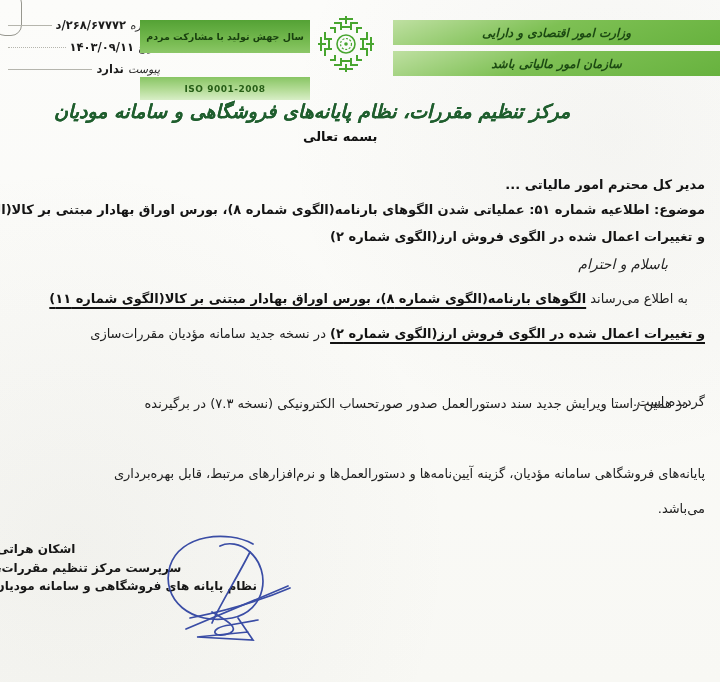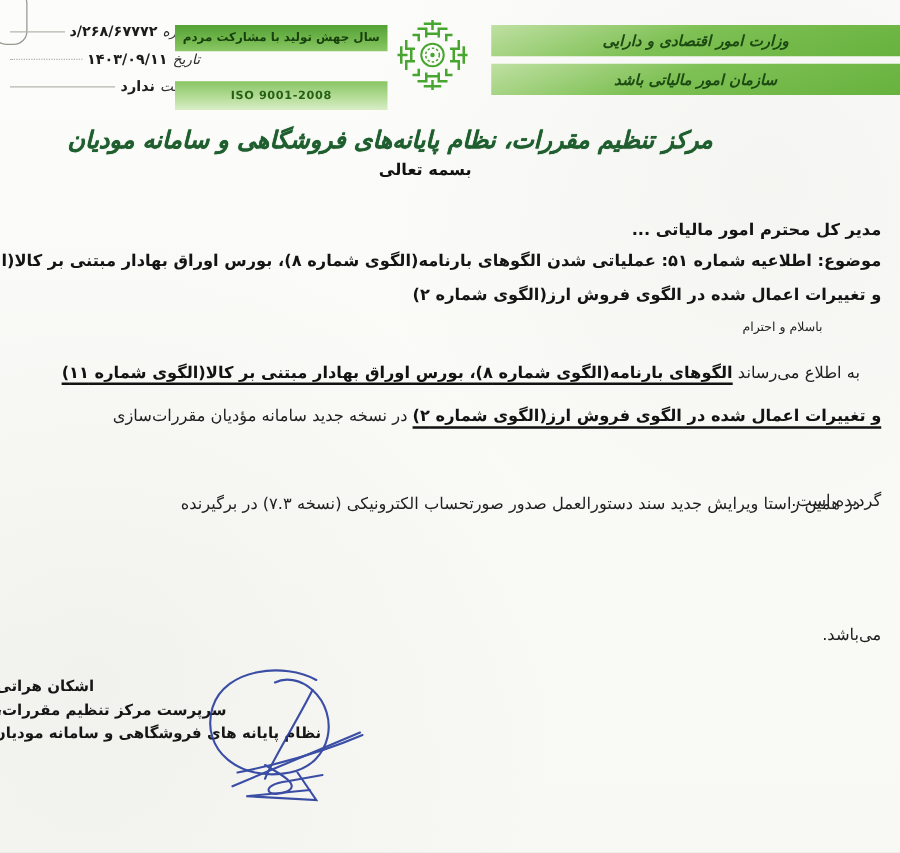--- a/index.html
+++ b/index.html
@@ -20,21 +20,21 @@
   
   .ref-block { position:absolute; top:14px; left:8px; width:152px; direction:rtl; }
   .ref-row { display:flex; align-items:center; height:22px; gap:4px; }
   .ref-label { font-family:"DejaVu Serif", serif; font-style:italic; font-size:11px; color:#2a2a2a; white-space:nowrap; }
   .ref-value { font-size:11.5px; font-weight:bold; color:#1c1c1c; white-space:nowrap; direction:rtl; }
   .ref-line { flex:1; border-bottom:1px solid #b5b5ad; height:1px; min-width:8px; }
   .ref-line.dotted { border-bottom-style:dotted; }
   
   .banner-left { position:absolute; left:140px; top:20px; width:170px; }
   .banner-slogan {
-    height:21px; display:flex; align-items:center; justify-content:center;
+    height:33px; display:flex; align-items:center; justify-content:center;
     background:linear-gradient(180deg,#54a235 0%,#79bc53 70%,#8cc768 100%);
     font-size:9.5px; font-weight:bold; color:#183f0e;
   }
   .banner-iso {
     margin-top:24px; height:23px; display:flex; align-items:center; justify-content:center;
     background:linear-gradient(180deg,#88c564 0%,#b4dc97 55%,#d8eec6 100%);
     font-size:9px; font-weight:bold; color:#275f17; letter-spacing:0.5px;
   }
   .ministry-bars { position:absolute; left:393px; top:20px; width:327px; }
   .ministry-bar {
@@ -56,22 +56,22 @@
   
   .bline {
     position:absolute; right:15px; direction:rtl; text-align:right;
     font-size:13px; color:#1e1e1e; white-space:nowrap; line-height:18px;
   }
   .bline.bold { font-weight:bold; color:#141414; }
   .bline.indent { right:32px; }
   .seg-bold { font-weight:bold; color:#121212; }
   .seg-underline { text-decoration:underline; text-underline-offset:4px; text-decoration-thickness:1.5px; }
   .salutation {
-    position:absolute; top:256px; right:62px; direction:rtl;
-    font-family:"DejaVu Serif", serif; font-size:10px; color:#242424;
+    position:absolute; top:256px; right:52px; direction:rtl;
+    font-family:"DejaVu Serif", serif; font-style:italic; font-size:14px; color:#242424;
   }
   .latin { font-size:12.5px; letter-spacing:0.2px; }
   
   .sig-block { position:absolute; top:540px; right:463px; direction:rtl; text-align:left; width:260px; }
   .sig-line { font-size:12px; font-weight:bold; color:#161616; line-height:18.5px; white-space:nowrap; }
   .sig-svg { position:absolute; left:100px; top:528px; width:230px; height:128px; }
 </style>
 </head>
 <body>
 
@@ -136,20 +136,21 @@
 
   <div class="bline indent" style="top:290px;">
     <span>به اطلاع می‌رساند </span><span class="seg-bold seg-underline">الگوهای بارنامه(الگوی شماره ۸)، بورس اوراق بهادار مبتنی بر کالا(الگوی شماره ۱۱)</span>
   </div>
   <div class="bline" style="top:325px;">
     <span class="seg-bold seg-underline">و تغییرات اعمال شده در الگوی فروش ارز(الگوی شماره ۲)</span><span> در نسخه جدید سامانه مؤدیان مقررات‌سازی</span>
   </div>
   <div class="bline" style="top:360px;margin-top:33px;">گردیده است.</div>
 
   <div class="bline indent" style="top:395px;">در همین راستا ویرایش جدید سند دستورالعمل صدور صورتحساب الکترونیکی (نسخه ۷.۳) در برگیرنده</div>
+  <div class="bline" style="top:465px;">پایانه‌های فروشگاهی سامانه مؤدیان، گزینه آیین‌نامه‌ها و دستورالعمل‌ها و نرم‌افزارهای مرتبط، قابل بهره‌برداری</div>
   <div class="bline" style="top:500px;">می‌باشد.</div>
 
   <div class="sig-block">
     <div class="sig-line">اشکان هراتی</div>
     <div class="sig-line">سرپرست مرکز تنظیم مقررات،</div>
     <div class="sig-line">نظام پایانه های فروشگاهی و سامانه مودیان</div>
   </div>
 
   <svg class="sig-svg" viewBox="0 0 230 128">
     <g stroke="#2b3f9f" stroke-width="1.7" fill="none" stroke-linecap="round" opacity="0.92">

